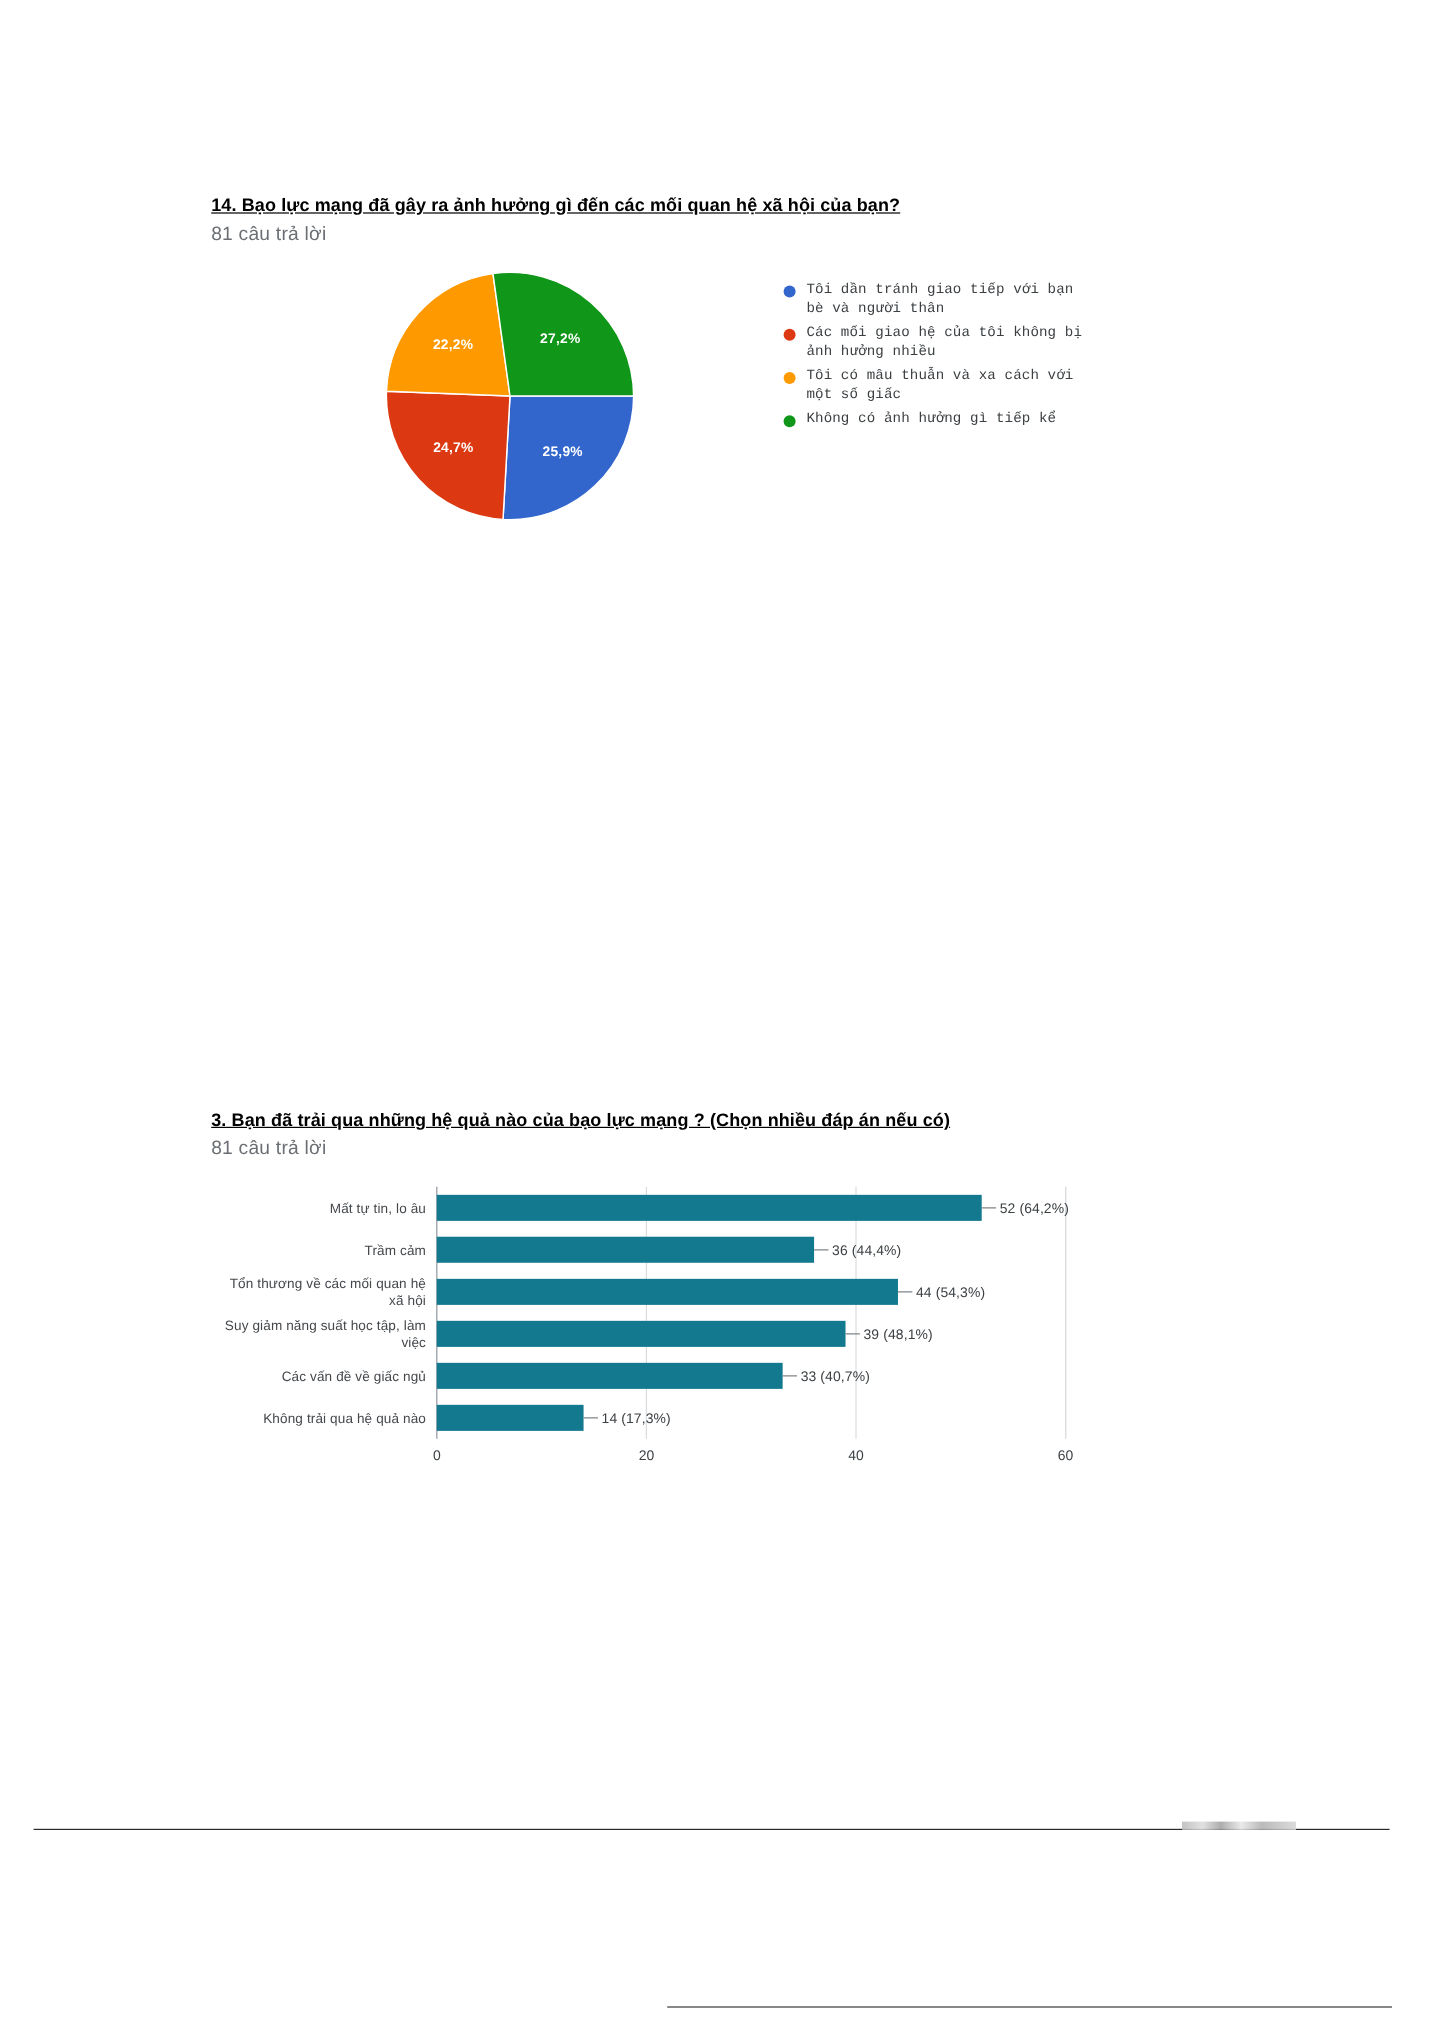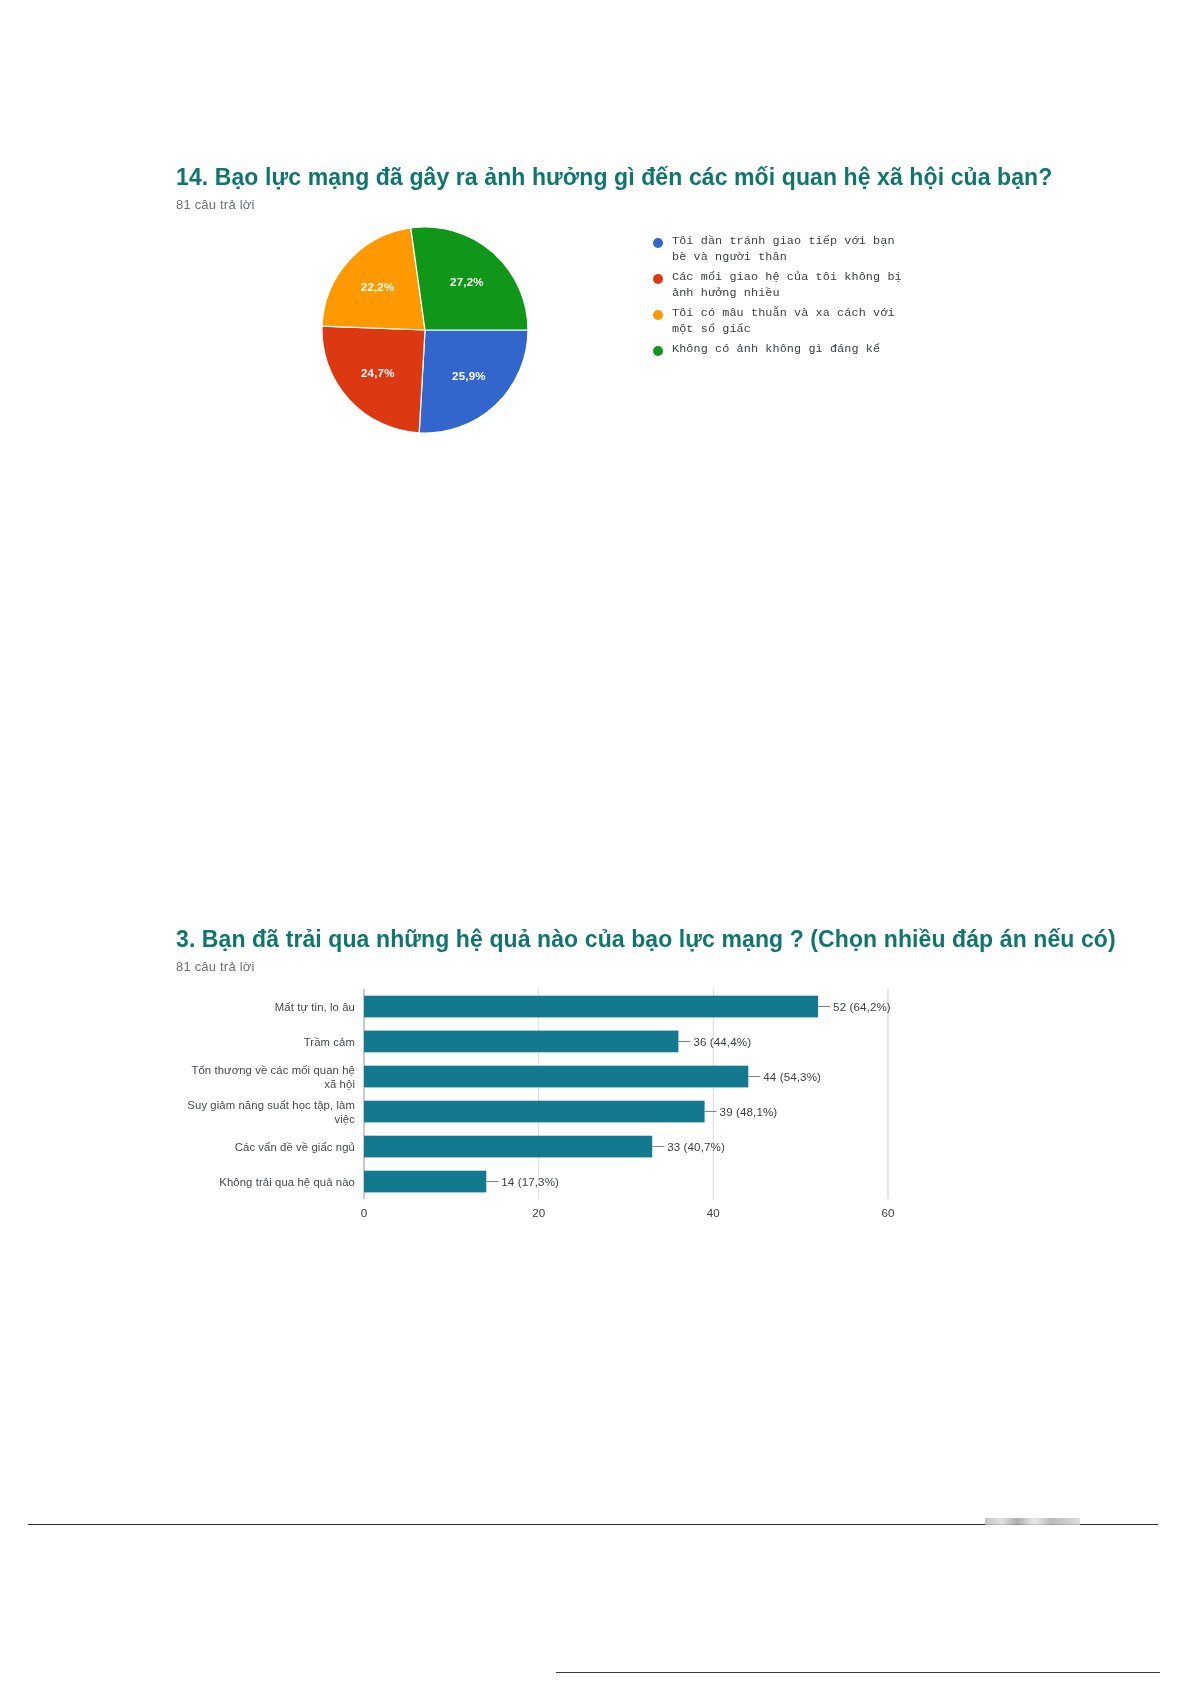--- a/index.html
+++ b/index.html
@@ -17,29 +17,30 @@
   }
 
   
   #q14-block {
     position: absolute;
     left: 176px;
     top: 163px;
     width: 800px;
   }
   .q-title {
-    font-size: 23px;
+    font-size: 15px;
     font-weight: 600;
-    color: #0f766e;
+    color: #000000;
     letter-spacing: .1px;
     line-height: 1.25;
     white-space: nowrap;
+    text-decoration: underline;
   }
   .q-sub {
-    font-size: 13px;
+    font-size: 16px;
     color: #6b6f73;
     margin-top: 5px;
     letter-spacing: .2px;
   }
 
   #pie-area {
     position: absolute;
     left: 176px;
     top: 226px;
     width: 800px;
@@ -194,21 +195,21 @@
     <div class="legend-row">
       <span class="legend-dot" style="background: rgb(220, 57, 18);"></span>
       <span class="legend-text">Các mối giao hệ của tôi không bị ảnh hưởng nhiều</span>
     </div>
     <div class="legend-row">
       <span class="legend-dot" style="background: rgb(255, 153, 0);"></span>
       <span class="legend-text">Tôi có mâu thuẫn và xa cách với một số giấc</span>
     </div>
     <div class="legend-row">
       <span class="legend-dot" style="background: rgb(16, 150, 24);"></span>
-      <span class="legend-text">Không có ảnh không gì đáng kể</span>
+      <span class="legend-text">Không có ảnh hưởng gì tiếp kể</span>
     </div>
   </div>
 </div>
 
 <div id="q16-block">
   <div class="q-title">3. Bạn đã trải qua những hệ quả nào của bạo lực mạng ? (Chọn nhiều đáp án nếu có)</div>
   <div class="q-sub">81 câu trả lời</div>
 </div>
 
 <div id="bar-area">

